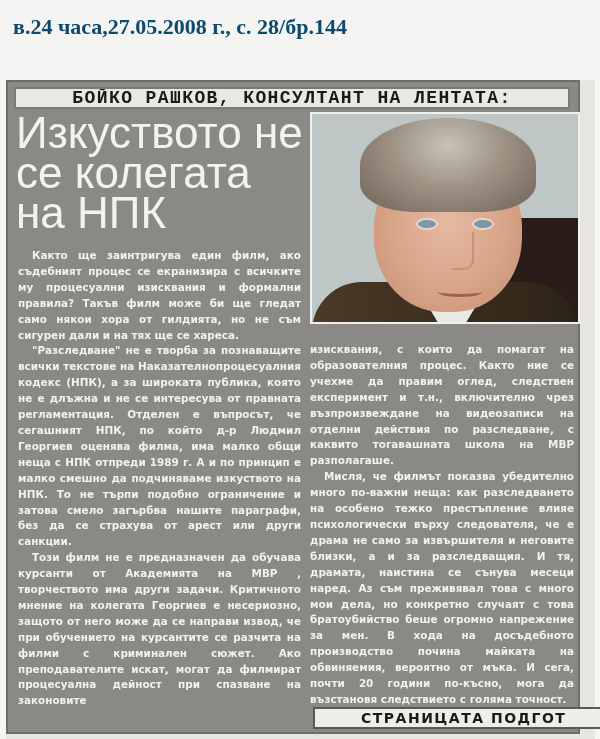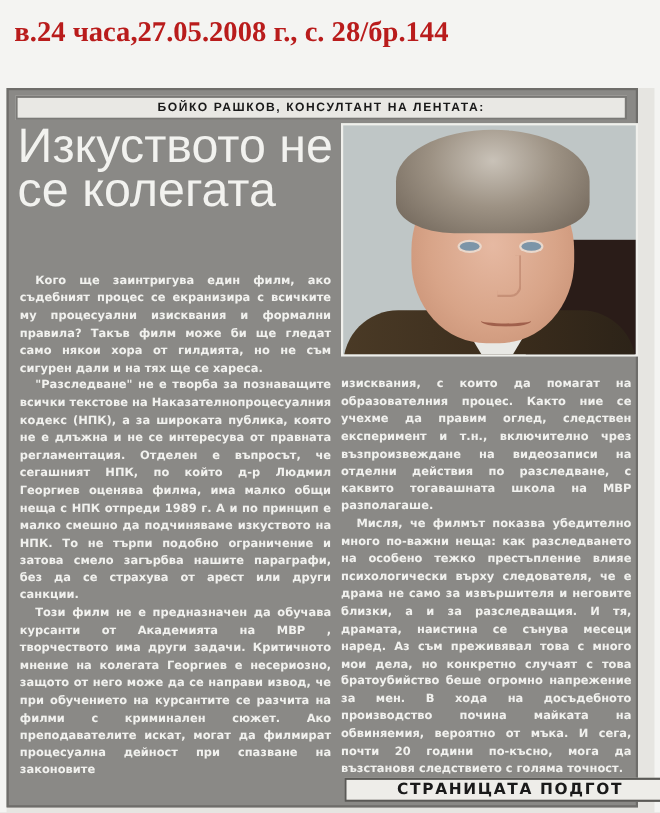--- a/index.html
+++ b/index.html
@@ -5,39 +5,39 @@
   html, body { margin: 0; padding: 0; }
   body {
     width: 600px; height: 739px; overflow: hidden;
     background: #f4f4f2;
     position: relative;
     font-family: "Liberation Sans", sans-serif;
   }
   .source-line {
     position: absolute; left: 13px; top: 14px;
     font-family: "Liberation Serif", serif;
-    font-weight: bold; font-size: 26px; color: #b91c1c;
+    font-weight: bold; font-size: 22px; color: #0c4a6e;
     letter-spacing: 0px; white-space: nowrap;
   }
   .clip {
     position: absolute; left: 6px; top: 80px; width: 589px; height: 659px;
     background: #e6e5e1;
   }
   .panel {
     position: absolute; left: 0; top: 0; width: 570px; height: 650px;
     background: #8a8986;
     border: 2px solid #6e6d6a;
   }
   .kicker {
     position: absolute; left: 6px; top: 5px; width: 556px; height: 22px;
     background: #e9e8e4;
     border: 2px solid #7a7976;
     box-sizing: border-box;
-    font-family: Liberation Sans, sans-serif;
-    font-weight: bold; font-size: 11px; color: #1a1a1a;
+    font-family: Liberation Mono, monospace;
+    font-weight: bold; font-size: 18px; color: #1a1a1a;
     letter-spacing: 1.4px; line-height: 18px; text-align: center; white-space: nowrap;
     overflow: hidden;
   }
   .headline {
     position: absolute; left: 8px; top: 31px; width: 290px;
     font-family: Liberation Sans, sans-serif;
     font-size: 44px; line-height: 40px; color: #f2f2ef;
     text-align: left;
   }
   .headline div { white-space: nowrap; }
@@ -119,37 +119,38 @@
 <div class="source-line">в.24 часа,27.05.2008 г., с. 28/бр.144</div>
 
 <div class="clip">
   <div class="panel">
 
     <div class="kicker">БОЙКО РАШКОВ, КОНСУЛТАНТ НА ЛЕНТАТА:</div>
 
     <div class="headline">
       <div>Изкуството не</div>
       <div>се колегата</div>
+      <div>на НПК</div>
     </div>
 
     <div class="photo">
       <div class="bg-dark"></div>
       <div class="neck"></div>
       <div class="suit"></div>
       <div class="collar"></div>
       <div class="face"></div>
       <div class="hair"></div>
       <div class="eye l"></div>
       <div class="eye r"></div>
       <div class="nose"></div>
       <div class="mouth"></div>
     </div>
 
     <div class="col-left body-text">
-      <p>Кого ще заинтригува един филм, ако съдебният процес се екранизира с всичките му процесуални изисквания и формални правила? Такъв филм може би ще гледат само някои хора от гилдията, но не съм сигурен дали и на тях ще се хареса.</p>
+      <p>Както ще заинтригува един филм, ако съдебният процес се екранизира с всичките му процесуални изисквания и формални правила? Такъв филм може би ще гледат само някои хора от гилдията, но не съм сигурен дали и на тях ще се хареса.</p>
       <p>"Разследване" не е творба за познаващите всички текстове на Наказателнопроцесуалния кодекс (НПК), а за широката публика, която не е длъжна и не се интересува от правната регламентация. Отделен е въпросът, че сегашният НПК, по който д-р Людмил Георгиев оценява филма, има малко общи неща с НПК отпреди 1989 г. А и по принцип е малко смешно да подчиняваме изкуството на НПК. То не търпи подобно ограничение и затова смело загърбва нашите параграфи, без да се страхува от арест или други санкции.</p>
       <p>Този филм не е предназначен да обучава курсанти от Академията на МВР , творчеството има други задачи. Критичното мнение на колегата Георгиев е несериозно, защото от него може да се направи извод, че при обучението на курсантите се разчита на филми с криминален сюжет. Ако преподавателите искат, могат да филмират процесуална дейност при спазване на законовите</p>
     </div>
 
     <div class="col-right body-text">
       <p style="text-indent:0">изисквания, с които да помагат на образователния процес. Както ние се учехме да правим оглед, следствен експеримент и т.н., включително чрез възпроизвеждане на видеозаписи на отделни действия по разследване, с каквито тогавашната школа на МВР разполагаше.</p>
       <p>Мисля, че филмът показва убедително много по-важни неща: как разследването на особено тежко престъпление влияе психологически върху следователя, че е драма не само за извършителя и неговите близки, а и за разследващия. И тя, драмата, наистина се сънува месеци наред. Аз съм преживявал това с много мои дела, но конкретно случаят с това братоубийство беше огромно напрежение за мен. В хода на досъдебното производство почина майката на обвиняемия, вероятно от мъка. И сега, почти 20 години по-късно, мога да възстановя следствието с голяма точност.</p>
     </div>
 
   </div>

